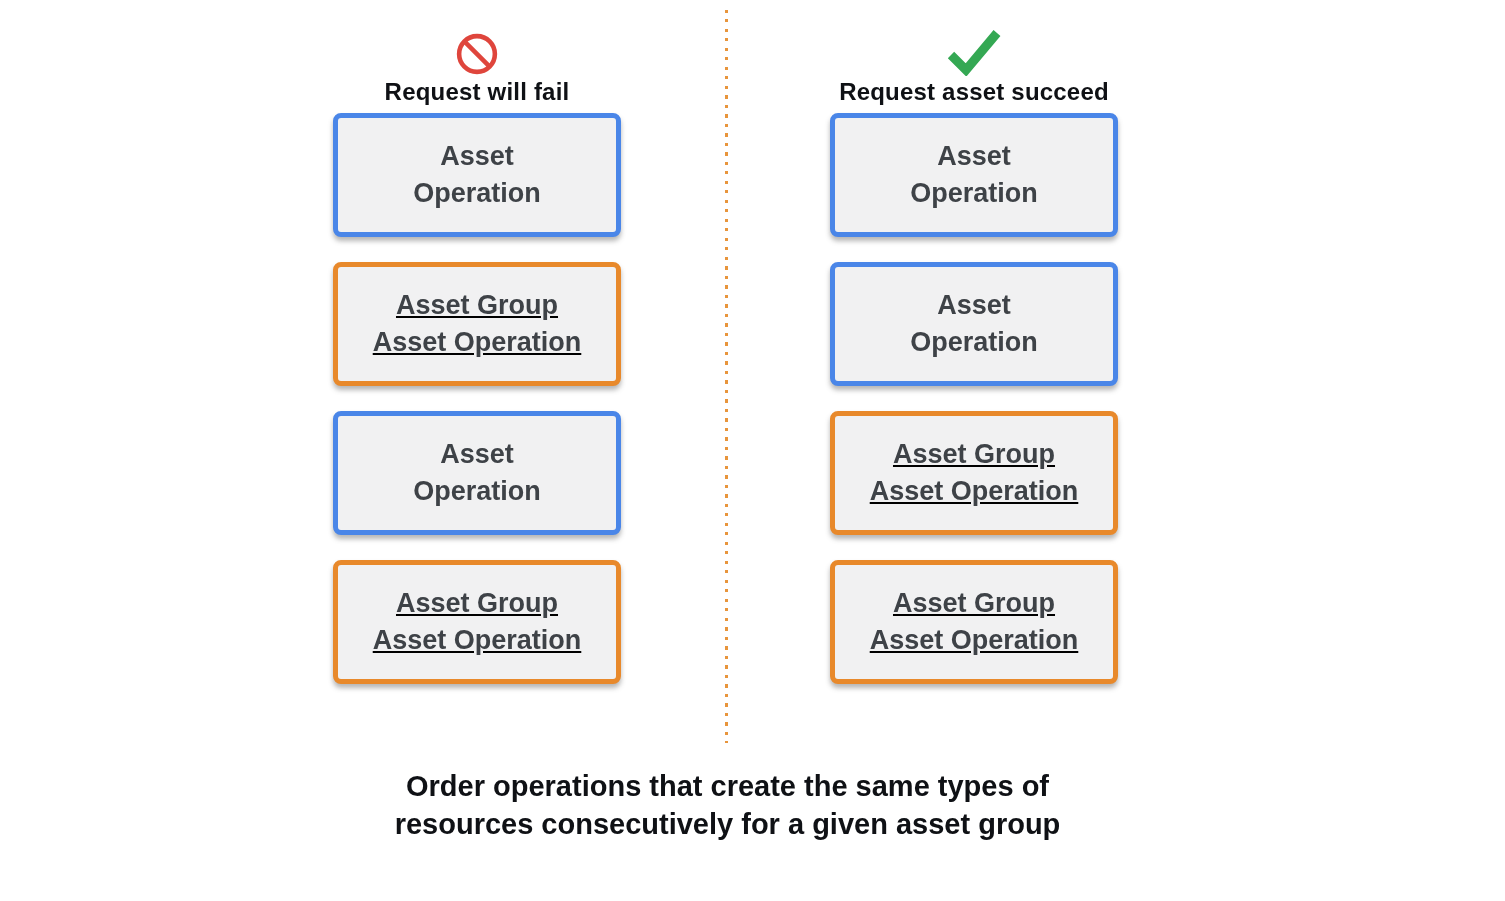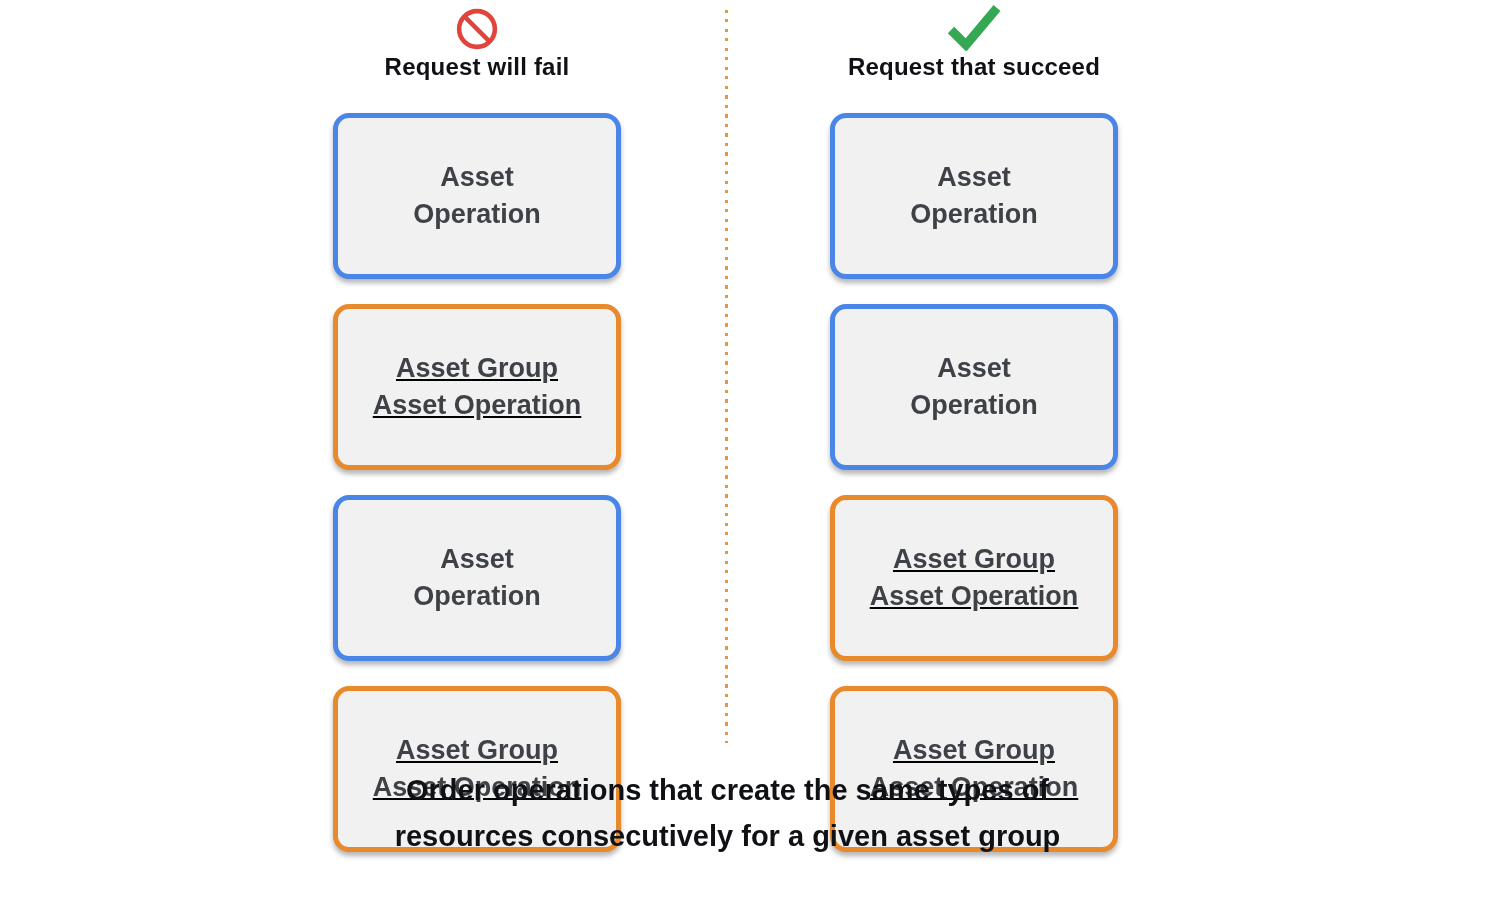--- a/index.html
+++ b/index.html
@@ -32,39 +32,39 @@
     width: 288px;
   }
   .column-fail    { left: 333px; }
   .column-succeed { left: 830px; }
   .col-header {
     height: 113px;
     display: flex;
     flex-direction: column;
     align-items: center;
     justify-content: flex-end;
-    padding-bottom: 32px;
+    padding-bottom: 7px;
     gap: 2px;
   }
   .col-title {
     font-size: 24px;
     font-weight: bold;
     letter-spacing: 0.2px;
     color: var(--heading-text);
     white-space: nowrap;
   }
   .icon { display: block; line-height: 0; }
   .boxes {
     display: flex;
     flex-direction: column;
     gap: 25px;
   }
   .box {
-    height: 166px;
-    border-radius: 16px;
+    height: 124px;
+    border-radius: 8px;
     background: var(--box-fill);
     display: flex;
     align-items: center;
     justify-content: center;
     box-shadow: 0 4px 5px rgba(80, 80, 80, 0.42);
   }
   .box-blue   { border: 5px solid var(--blue); }
   .box-orange { border: 5px solid var(--orange); text-decoration: underline; }
   .box-label {
     font-size: 27px;
@@ -87,21 +87,21 @@
     );
   }
   .caption {
     position: absolute;
     left: 0;
     right: 50px;
     top: 767px;
     text-align: center;
     font-size: 29px;
     font-weight: bold;
-    line-height: 46px;
+    line-height: 38px;
     color: var(--heading-text);
     white-space: pre-line;
   }
 </style>
 </head>
 <body>
 
 <div class="canvas">
 
   <section class="column column-fail">
@@ -136,21 +136,21 @@
 
   <div class="divider"></div>
 
   <section class="column column-succeed">
     <div class="col-header">
       <span class="icon">
         <svg width="58" height="48" viewBox="0 0 58 48" aria-hidden="true">
           <polyline points="6,27 21,42 52,5" fill="none" stroke="var(--green)" stroke-width="9"></polyline>
         </svg>
       </span>
-      <h2 class="col-title">Request that succeed</h2>
+      <h2 class="col-title">Request asset succeed</h2>
     </div>
     <div class="boxes">
       <div class="box box-blue">
         <span class="box-label">Asset
 Operation</span>
       </div>
       <div class="box box-blue">
         <span class="box-label">Asset
 Operation</span>
       </div>

